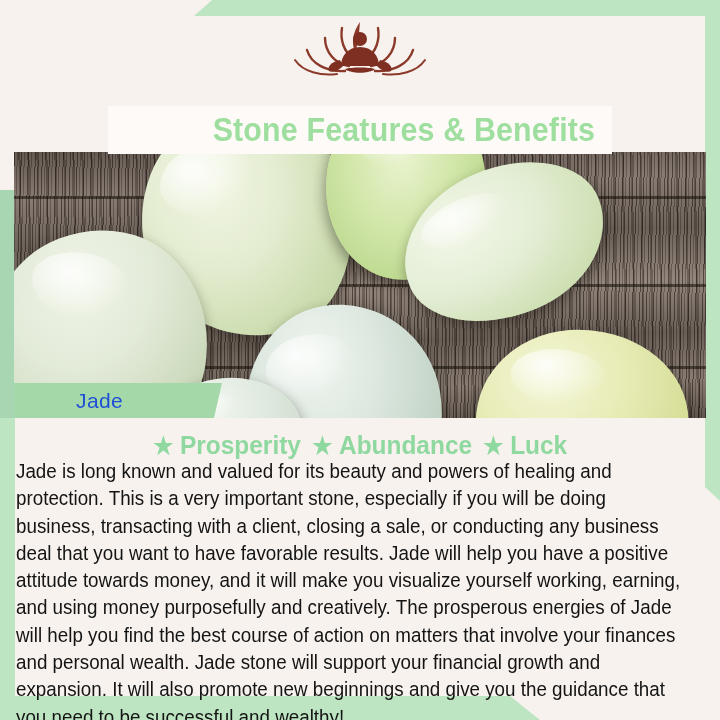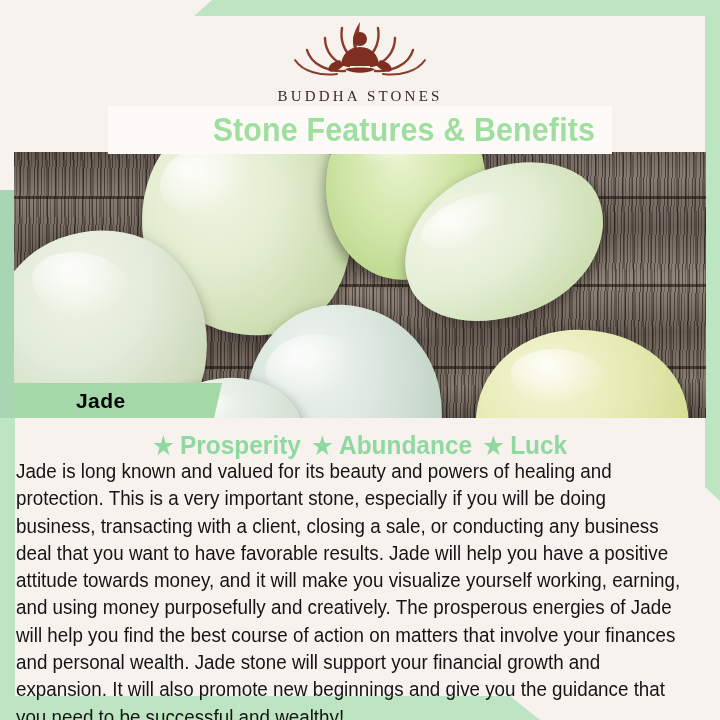--- a/index.html
+++ b/index.html
@@ -212,22 +212,22 @@
     width: 208px;
     height: 35px;
     background: #a5d8a9;
     clip-path: polygon(0 0, 100% 0, calc(100% - 8px) 100%, 0 100%);
     display: flex;
     align-items: center;
     z-index: 4;
   }
   .jade-label {
     margin-left: 62px;
-    color: #000000;
-    font-weight: bold;
+    color: #1d4ed8;
+    font-weight: normal;
     font-size: 21px;
     letter-spacing: 0.4px;
   }
 
   
   .benefits {
     position: absolute;
     top: 430px;
     left: 0;
     width: 720px;
@@ -297,21 +297,20 @@
         <path d="M140 46 C132 58 114 62 98 60" stroke-width="2"></path>
       </g>
       <g fill="#7e2f22">
         <circle cx="75" cy="25" r="7"></circle>
         <path d="M75 33 C63 33 56 42 56 52 L94 52 C94 42 87 33 75 33 Z"></path>
         <path d="M55 46 C46 48 42 53 44 57 C48 59 54 56 58 52 Z"></path>
         <path d="M95 46 C104 48 108 53 106 57 C102 59 96 56 92 52 Z"></path>
         <path d="M60 55 C66 53 84 53 90 55 C84 60 66 60 60 55 Z"></path>
       </g>
     </svg>
-    <span class="brand-name">BUDDHA STONES</span>
   </div>
 
   <div class="title-banner">
     <span class="title-text">Stone Features &amp; Benefits</span>
   </div>
 
   <div class="photo">
     <div class="wood-seam" style="top:44px"></div>
     <div class="wood-seam" style="top:132px"></div>
     <div class="wood-seam" style="top:214px"></div>

